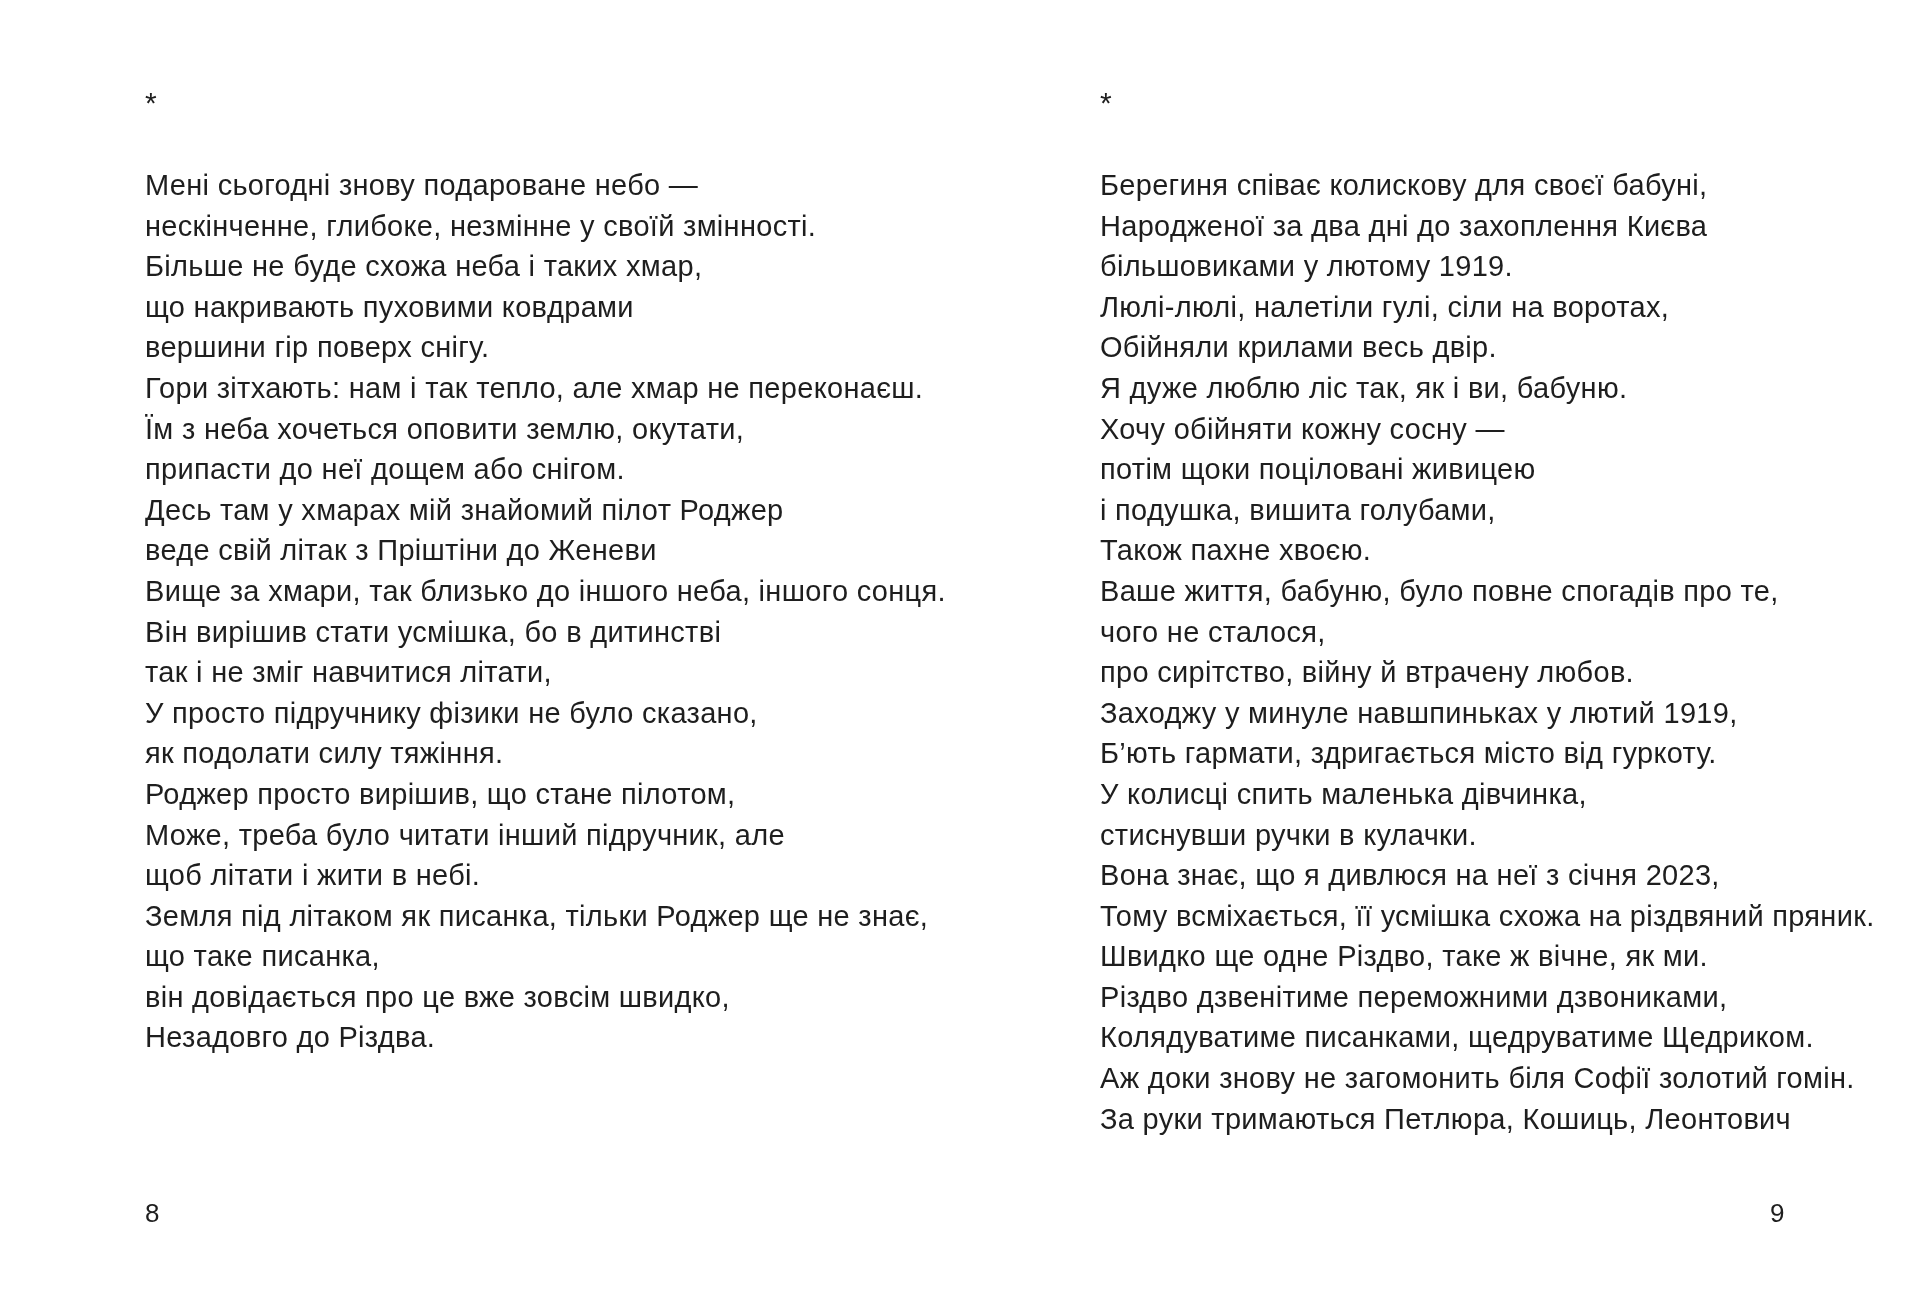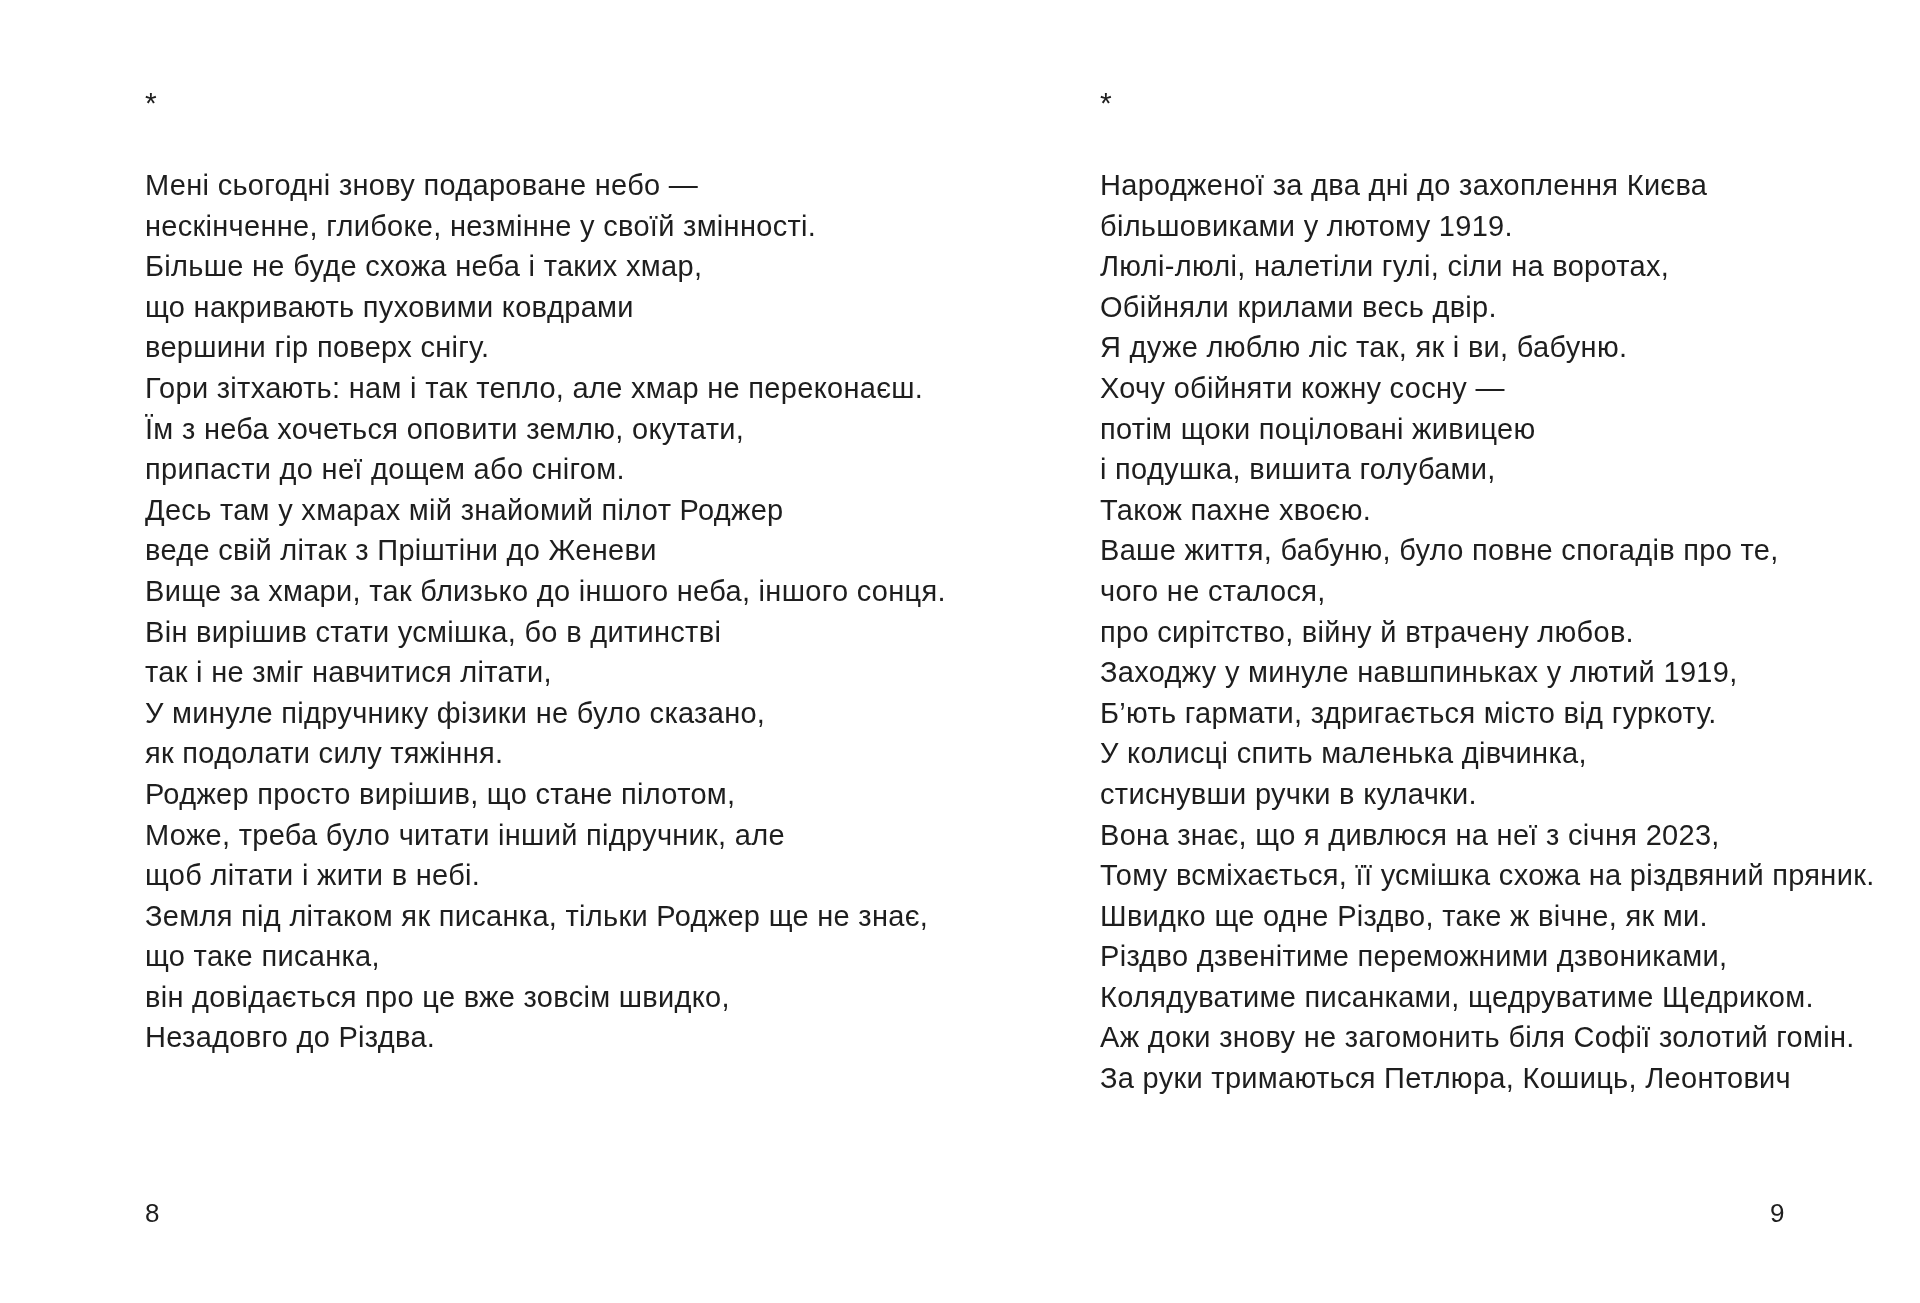--- a/index.html
+++ b/index.html
@@ -71,36 +71,37 @@
         <div class="poem-line">що накривають пуховими ковдрами</div>
         <div class="poem-line">вершини гір поверх снігу.</div>
         <div class="poem-line">Гори зітхають: нам і так тепло, але хмар не переконаєш.</div>
         <div class="poem-line">Їм з неба хочеться оповити землю, окутати,</div>
         <div class="poem-line">припасти до неї дощем або снігом.</div>
         <div class="poem-line">Десь там у хмарах мій знайомий пілот Роджер</div>
         <div class="poem-line">веде свій літак з Пріштіни до Женеви</div>
         <div class="poem-line">Вище за хмари, так близько до іншого неба, іншого сонця.</div>
         <div class="poem-line">Він вирішив стати усмішка, бо в дитинстві</div>
         <div class="poem-line">так і не зміг навчитися літати,</div>
-        <div class="poem-line">У минуле підручнику фізики не було сказано,</div>
+        <div class="poem-line">У просто підручнику фізики не було сказано,</div>
         <div class="poem-line">як подолати силу тяжіння.</div>
         <div class="poem-line">Роджер просто вирішив, що стане пілотом,</div>
         <div class="poem-line">Може, треба було читати інший підручник, але</div>
         <div class="poem-line">щоб літати і жити в небі.</div>
         <div class="poem-line">Земля під літаком як писанка, тільки Роджер ще не знає,</div>
         <div class="poem-line">що таке писанка,</div>
         <div class="poem-line">він довідається про це вже зовсім швидко,</div>
         <div class="poem-line">Незадовго до Різдва.</div>
       </div>
     <div class="page-number page-number-left">8</div>
   </div>
 
   <div class="page page-right">
     <div class="section-marker">*</div>
     <div class="poem">
+        <div class="poem-line">Берегиня співає колискову для своєї бабуні,</div>
         <div class="poem-line">Народженої за два дні до захоплення Києва</div>
         <div class="poem-line">більшовиками у лютому 1919.</div>
         <div class="poem-line">Люлі-люлі, налетіли гулі, сіли на воротах,</div>
         <div class="poem-line">Обійняли крилами весь двір.</div>
         <div class="poem-line">Я дуже люблю ліс так, як і ви, бабуню.</div>
         <div class="poem-line">Хочу обійняти кожну сосну —</div>
         <div class="poem-line">потім щоки поціловані живицею</div>
         <div class="poem-line">і подушка, вишита голубами,</div>
         <div class="poem-line">Також пахне хвоєю.</div>
         <div class="poem-line">Ваше життя, бабуню, було повне спогадів про те,</div>

